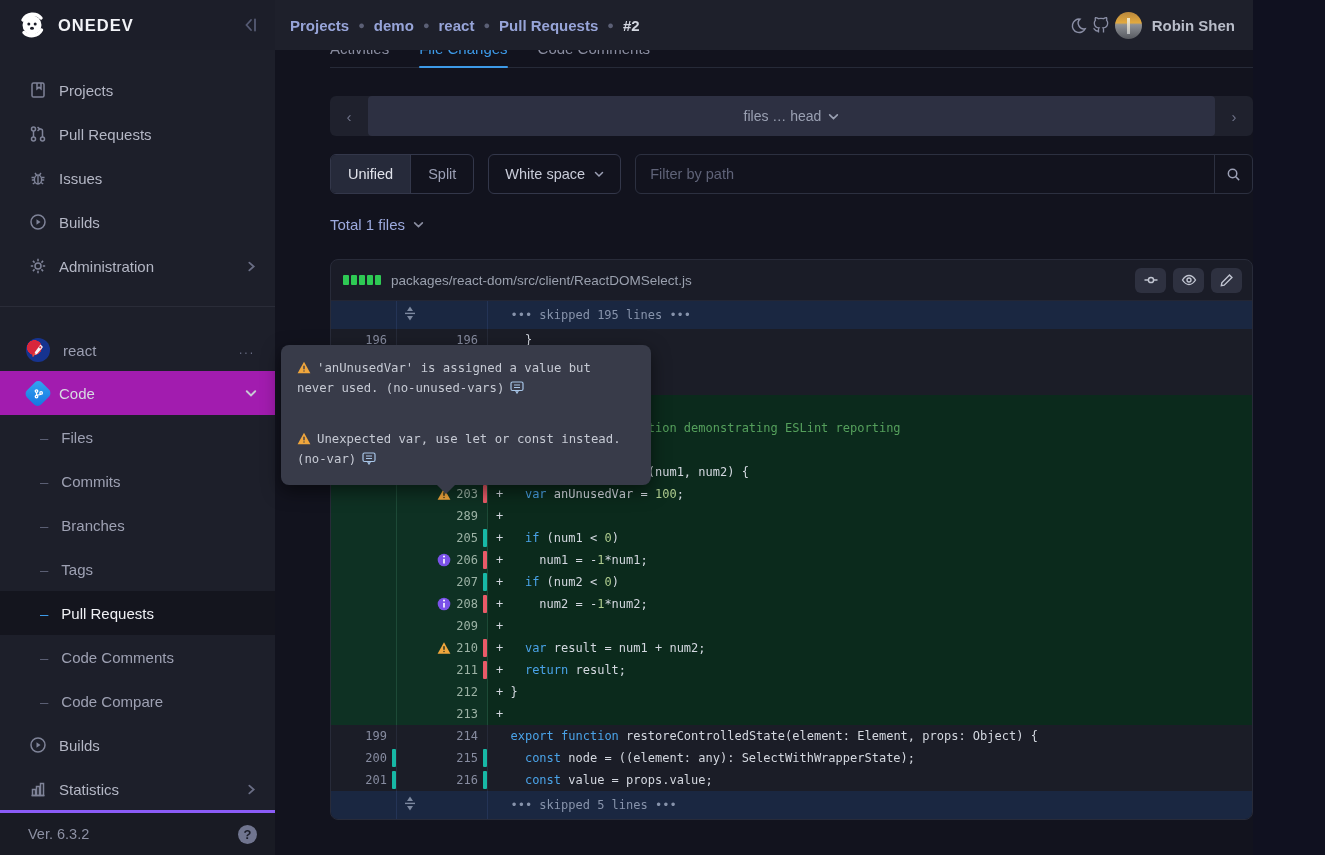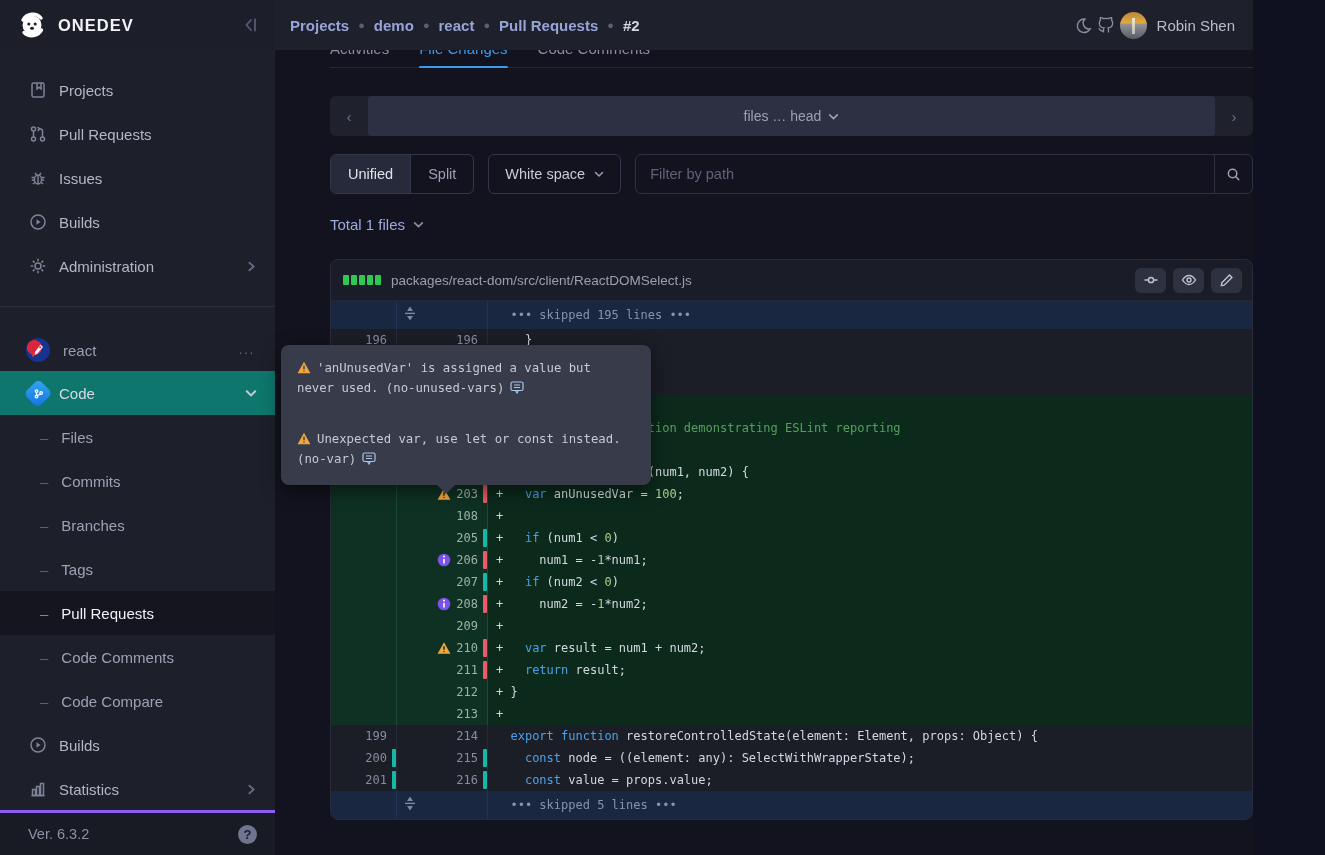--- a/index.html
+++ b/index.html
@@ -16,38 +16,38 @@
   .nav { flex:1; overflow:hidden; padding-top:18px; }
   .nav-item { height:44px; display:flex; align-items:center; padding:0 18px 0 28px; color:#b4b7c5; font-size:15px; cursor:pointer; }
   .nav-item .nicon { width:20px; height:20px; flex:none; margin-right:11px; display:flex; align-items:center; justify-content:center; }
   .nav-item .nlabel { flex:1; }
   .nav-item .chev { color:#6a6e85; flex:none; display:flex; }
   .nav-divider { border:none; border-top:1px solid #2a2c38; margin:18px 0 0 0; }
   .project-row { height:42px; margin-top:22px; display:flex; align-items:center; padding:0 20px 0 26px; color:#9b9eb1; font-size:15px; cursor:pointer; }
   .project-avatar { width:24px; height:24px; border-radius:50%; background:radial-gradient(circle at 35% 40%, #d8263c 0 34%, #16338f 36% 100%); flex:none; margin-right:13px; position:relative; overflow:hidden; }
   .project-avatar svg { position:absolute; left:4px; top:4px; }
   .project-row .dots { margin-left:auto; color:#6a6e85; font-size:12px; letter-spacing:2px; }
-  .code-row { background:#0f766e; color:#d7d9e2; }
+  .code-row { background:#a21caf; color:#d7d9e2; }
   .code-icon { width:21px; height:21px; border-radius:5px; background:linear-gradient(135deg,#33a7f2,#1472e0); transform:rotate(45deg); display:flex; align-items:center; justify-content:center; }
   .code-icon svg { transform:rotate(-45deg); }
   .sub-item { height:44px; display:flex; align-items:center; padding-left:40px; color:#9ea1b3; font-size:15px; cursor:pointer; }
   .sub-item .dash { color:#5a5e73; margin-right:13px; font-size:15px; }
   .sub-item.active { background:#14151e; color:#f0f1f5; }
   .sub-item.active .dash { color:#3d9ae8; }
   .side-footer { height:45px; flex:none; background:#191b24; border-top:3px solid #8b5cf6; display:flex; align-items:center; padding:0 18px 0 28px; color:#8c90a3; font-size:14.5px; }
   .help-circle { margin-left:auto; width:19px; height:19px; border-radius:50%; background:#70758f; color:#1b1d28; font-weight:bold; font-size:13px; display:flex; align-items:center; justify-content:center; cursor:pointer; }
 
   
   .main { flex:1; display:flex; flex-direction:column; position:relative; }
   .topbar { height:50px; background:#1e202b; display:flex; align-items:center; padding:0 18px 0 15px; flex:none; position:relative; z-index:5; }
   .crumb { font-size:15px; font-weight:bold; }
   .crumb a { color:#97a4d8; text-decoration:none; cursor:pointer; }
   .crumb .dot { color:#5b5f75; margin:0 9px; font-size:11px; vertical-align:2px; }
   .crumb .current { color:#d3d6e0; }
-  .top-actions { margin-left:auto; display:flex; align-items:center; gap:4px; }
+  .top-actions { margin-left:auto; display:flex; align-items:center; gap:4px;font-weight:bold; }
   .top-icon { color:#8a8ea5; display:flex; cursor:pointer; }
   .user { display:flex; align-items:center; gap:10px; cursor:pointer; }
   .avatar { width:27px; height:27px; border-radius:50%;
     background:linear-gradient(180deg,#b8873c 0%,#e2a93f 40%,#8d9095 47%,#6e7177 78%,#575a60 100%);
     position:relative; overflow:hidden; }
   .avatar::after { content:""; position:absolute; left:12px; top:6px; width:3px; height:16px; background:linear-gradient(180deg,#f5e9c8,#b9bcc0); }
   .user-name { color:#b9bdc9; font-size:15px; }
 
   .content { flex:1; background:#12131e; overflow:hidden; position:relative; }
   .inner { width:923px; margin-left:55px; }
@@ -476,21 +476,21 @@
                     <rect x="6.3" y="9.2" width="1.4" height="1.5" rx="0.7" fill="#1b2a1f"></rect>
                   </svg>
                   <span class="lnum">203</span>
                   <span class="gmark red"></span>
                 </div>
                 <div class="cell codec">+   <span class="tok-kw">var</span> anUnusedVar = <span class="tok-num">100</span>;</div>
               </div>
               <div class="drow add">
                 <div class="cell oldc"></div>
                 <div class="cell newc">
-                  <span class="lnum">108</span>
+                  <span class="lnum">289</span>
                 </div>
                 <div class="cell codec">+ </div>
               </div>
               <div class="drow add">
                 <div class="cell oldc"></div>
                 <div class="cell newc">
                   <span class="lnum">205</span>
                   <span class="gmark teal"></span>
                 </div>
                 <div class="cell codec">+   <span class="tok-kw">if</span> (num1 &lt; <span class="tok-num">0</span>)</div>

